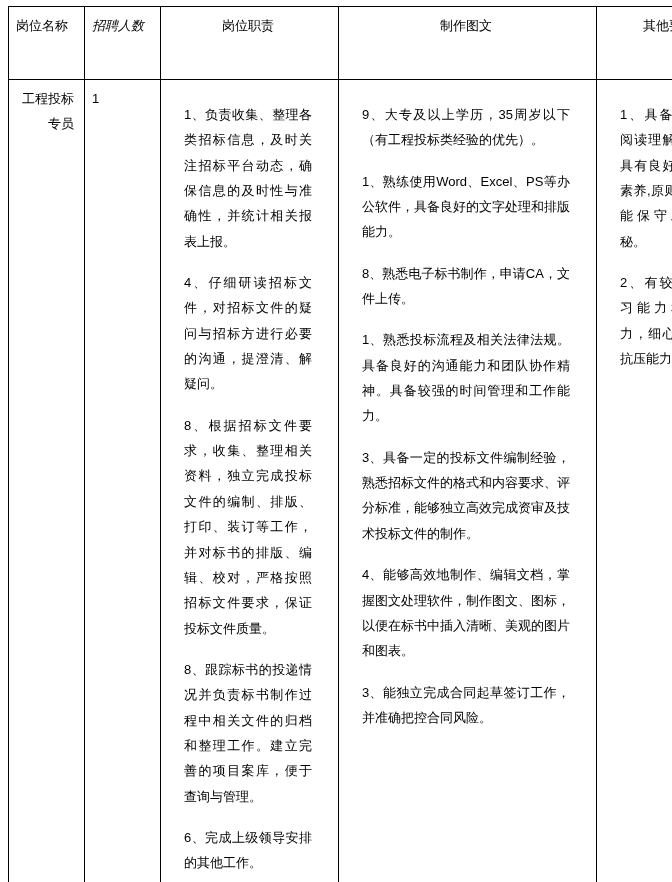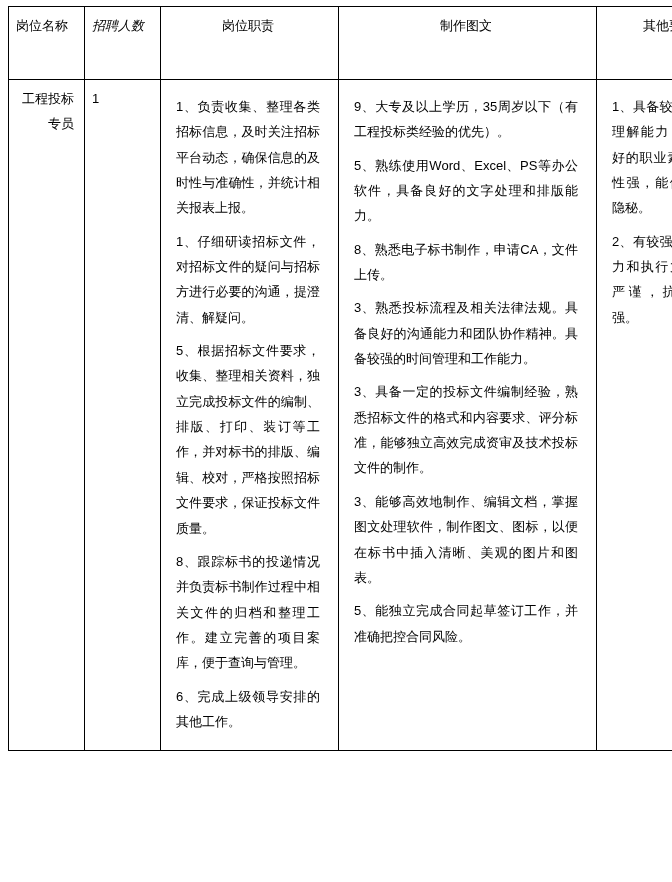--- a/index.html
+++ b/index.html
@@ -57,21 +57,21 @@
     margin-left: 48px;
   }
   td.cell-count {
     vertical-align: middle;
     text-align: left;
   }
   td.cell-other {
     vertical-align: middle;
   }
   .para {
-    margin: 8px;
+    margin: 16px;
     text-align: justify;
     text-justify: inter-ideograph;
   }
   .para + .para {
     margin-top: 0px;
   }
 </style>
 </head>
 <body>
 
@@ -85,33 +85,33 @@
         <th class="col-req">制作图文</th>
         <th class="col-other">其他要求</th>
       </tr>
     </thead>
     <tbody>
       <tr>
         <td class="cell-post">工程投标专员</td>
         <td class="cell-count">1</td>
         <td class="cell-duty">
           <p class="para">1、负责收集、整理各类招标信息，及时关注招标平台动态，确保信息的及时性与准确性，并统计相关报表上报。</p>
-          <p class="para">1、仔细研读招标文件，对招标文件的疑问与招标方进行必要的沟通，提澄清、解疑问。</p>
-          <p class="para">5、根据招标文件要求，收集、整理相关资料，独立完成投标文件的编制、排版、打印、装订等工作，并对标书的排版、编辑、校对，严格按照招标文件要求，保证投标文件质量。</p>
+          <p class="para">4、仔细研读招标文件，对招标文件的疑问与招标方进行必要的沟通，提澄清、解疑问。</p>
+          <p class="para">8、根据招标文件要求，收集、整理相关资料，独立完成投标文件的编制、排版、打印、装订等工作，并对标书的排版、编辑、校对，严格按照招标文件要求，保证投标文件质量。</p>
           <p class="para">8、跟踪标书的投递情况并负责标书制作过程中相关文件的归档和整理工作。建立完善的项目案库，便于查询与管理。</p>
           <p class="para">6、完成上级领导安排的其他工作。</p>
         </td>
         <td class="cell-req">
           <p class="para">9、大专及以上学历，35周岁以下（有工程投标类经验的优先）。</p>
-          <p class="para">5、熟练使用Word、Excel、PS等办公软件，具备良好的文字处理和排版能力。</p>
+          <p class="para">1、熟练使用Word、Excel、PS等办公软件，具备良好的文字处理和排版能力。</p>
           <p class="para">8、熟悉电子标书制作，申请CA，文件上传。</p>
-          <p class="para">3、熟悉投标流程及相关法律法规。具备良好的沟通能力和团队协作精神。具备较强的时间管理和工作能力。</p>
+          <p class="para">1、熟悉投标流程及相关法律法规。具备良好的沟通能力和团队协作精神。具备较强的时间管理和工作能力。</p>
           <p class="para">3、具备一定的投标文件编制经验，熟悉招标文件的格式和内容要求、评分标准，能够独立高效完成资审及技术投标文件的制作。</p>
-          <p class="para">3、能够高效地制作、编辑文档，掌握图文处理软件，制作图文、图标，以便在标书中插入清晰、美观的图片和图表。</p>
-          <p class="para">5、能独立完成合同起草签订工作，并准确把控合同风险。</p>
+          <p class="para">4、能够高效地制作、编辑文档，掌握图文处理软件，制作图文、图标，以便在标书中插入清晰、美观的图片和图表。</p>
+          <p class="para">3、能独立完成合同起草签订工作，并准确把控合同风险。</p>
         </td>
         <td class="cell-other">
           <p class="para">1、具备较强的阅读理解能力，具有良好的职业素养,原则性强，能保守工作隐秘。</p>
           <p class="para">2、有较强的学习能力和执行力，细心严谨，抗压能力强。</p>
         </td>
       </tr>
     </tbody>
   </table>
 </div>
 

